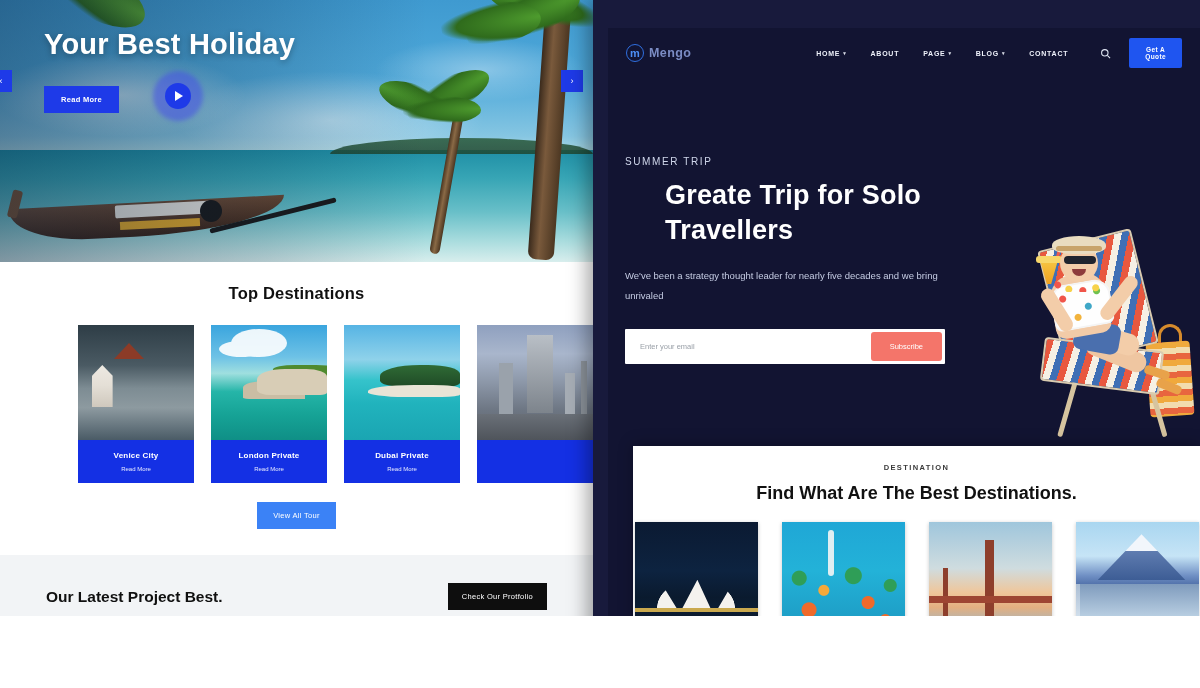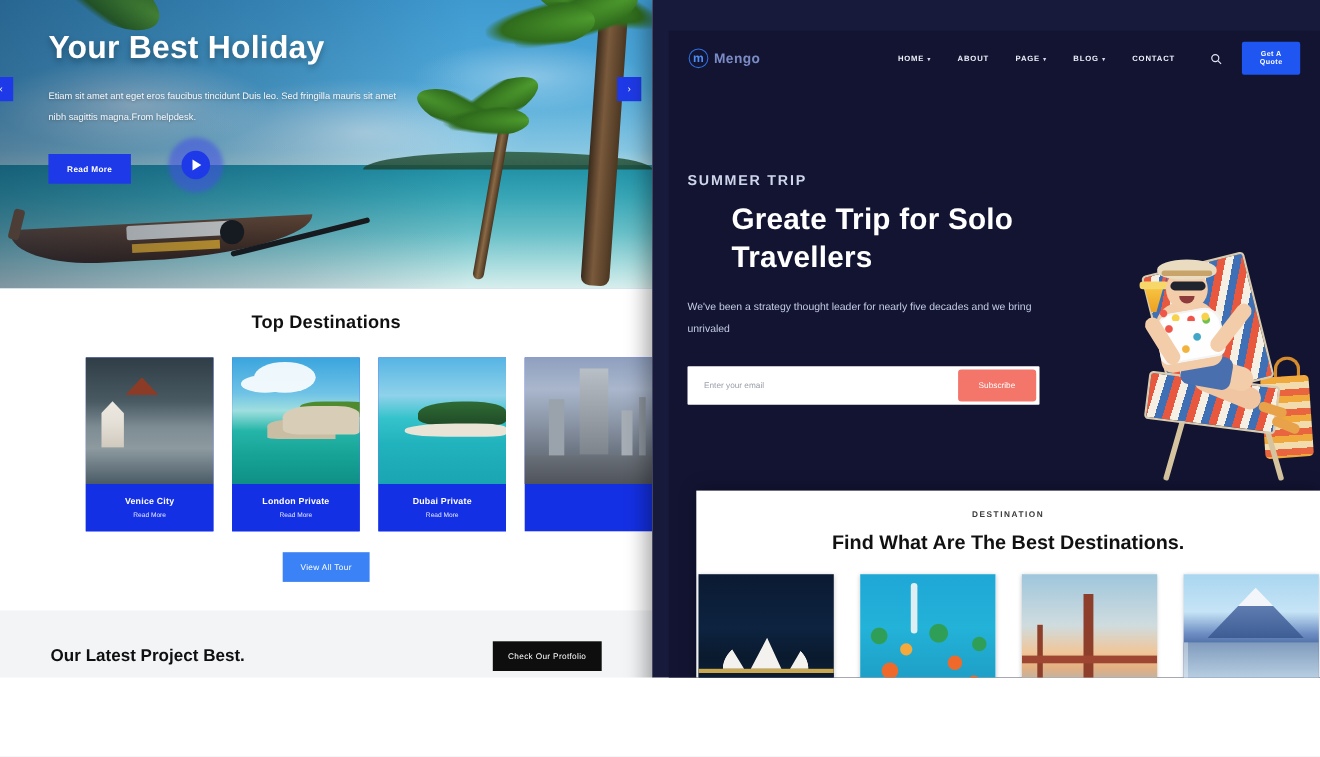--- a/index.html
+++ b/index.html
@@ -279,21 +279,21 @@
   .nav-right { display:flex; align-items:center; gap: 18px; margin-left: 32px; }
   .search-ic { color:#dfe5f3; cursor:pointer; display:flex; }
   .btn-quote {
     background:#1f55f0; color:#fff; border:none; font-family:inherit;
     font-size:6.5px; font-weight:700; padding: 8px 14px; cursor:pointer;
     letter-spacing:.4px; border-radius: 2px;
   }
 
   
   .rhero { position: relative; padding: 78px 0 0 17px; height: 360px; }
-  .rh-eyebrow { color:#cfd6ea; font-size: 13px; letter-spacing: 1.6px; font-weight:700; }
+  .rh-eyebrow { color:#cfd6ea; font-size: 10px; letter-spacing: 1.6px; font-weight:400; }
   .rh-title {
     margin-top: 11px; color:#fff; font-size: 27px; font-weight: 700;
     line-height: 1.28; max-width: 330px; letter-spacing:.2px;margin-left:40px;
   }
   .rh-sub {
     margin-top: 19px; color:#c5cce3; font-size: 9.5px; line-height: 2.1; max-width: 330px;
   }
   .subscribe {
     margin-top: 23px; width: 320px; height: 35px; background:#fff;
     display:flex; align-items:center; padding: 3px; border-radius: 1px;
@@ -499,21 +499,20 @@
         <div class="boat-stripe"></div>
         <div class="boat-cabin"></div>
         <div class="boat-motor-head"></div>
         <div class="boat-motor"></div>
       </div>
 
       <div class="hero-shade"></div>
 
       <div class="hero-content">
         <div class="hero-title">Your Best Holiday</div>
-        <div class="hero-sub">Etiam sit amet ant eget eros faucibus tincidunt Duis leo. Sed fringilla mauris sit amet nibh sagittis magna.From helpdesk.</div>
         <div class="hero-actions">
           <button class="btn-readmore">Read More</button>
           <div class="play-wrap">
             <div class="play-halo"></div>
             <div class="play-btn">
               <div class="play-tri"></div>
             </div>
           </div>
         </div>
       </div>

